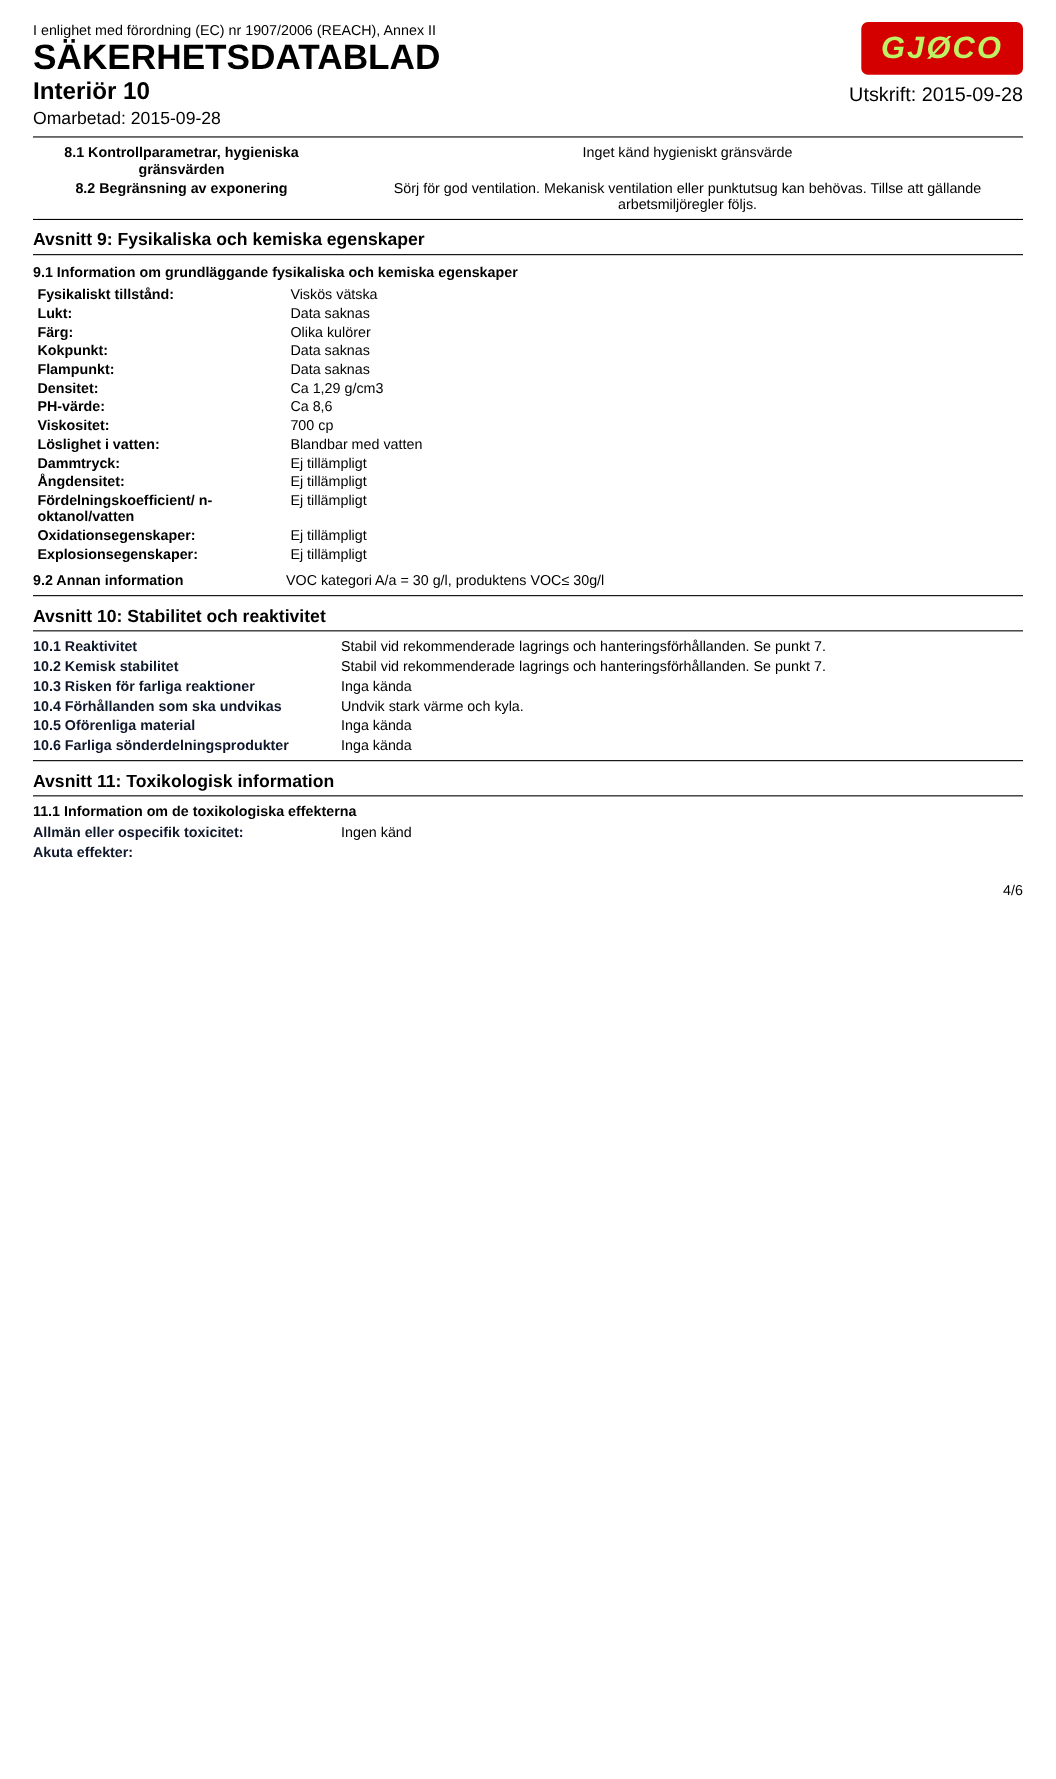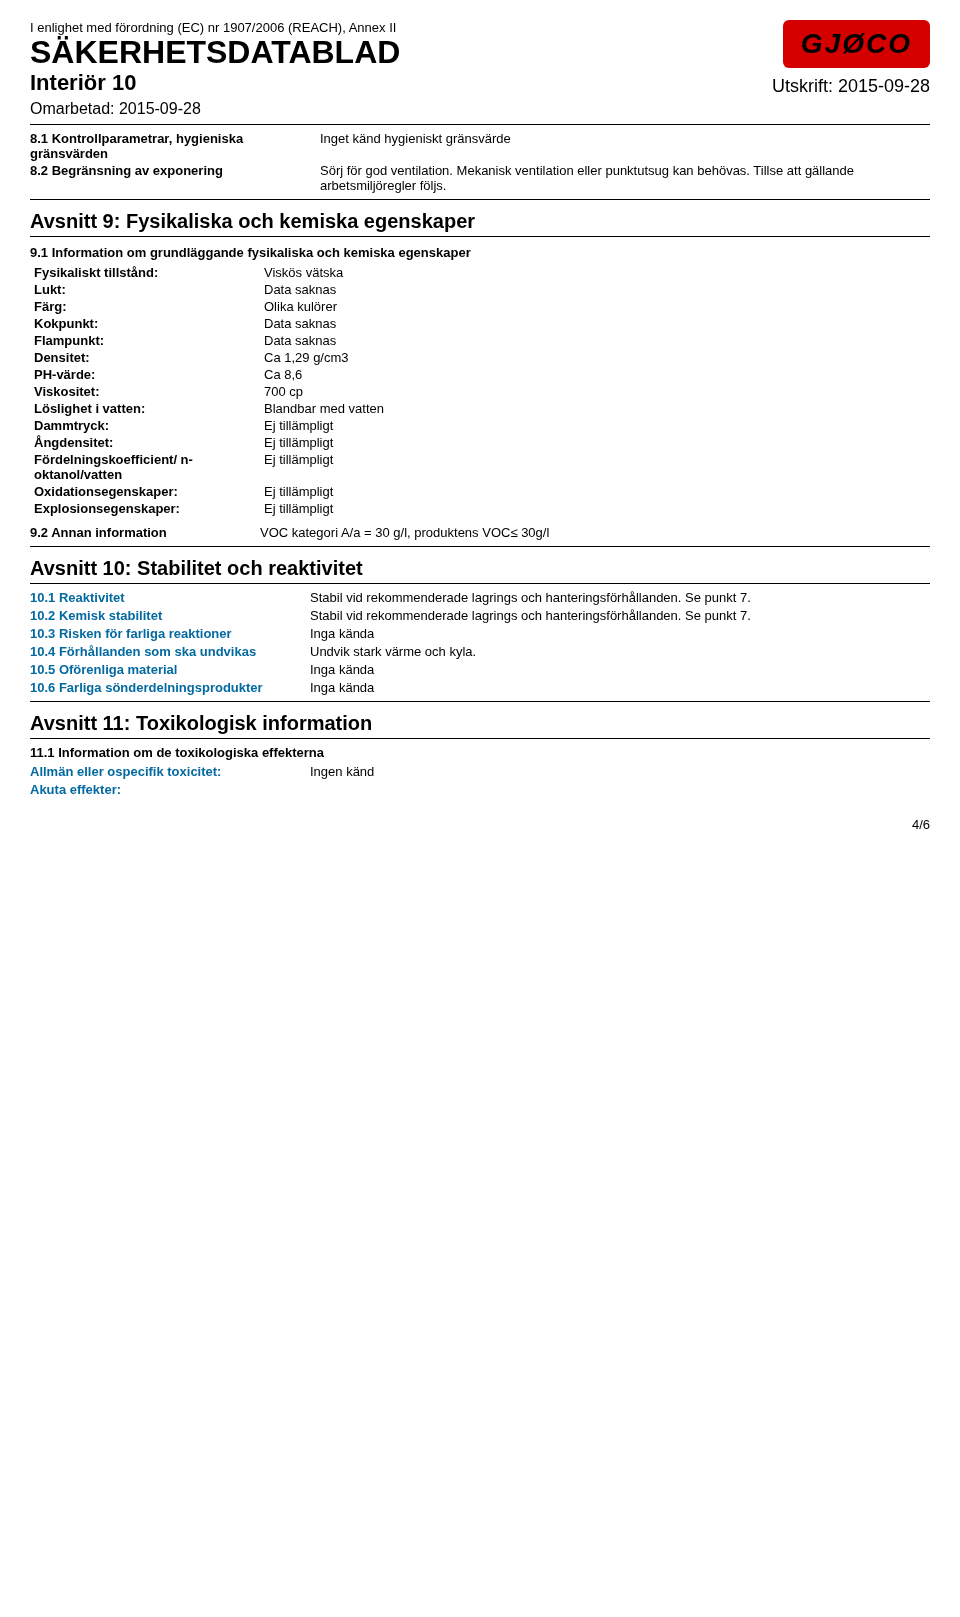--- a/index.html
+++ b/index.html
@@ -32,21 +32,21 @@
     .subtitle {
       font-size: 22px;
       font-weight: bold;
     }
     .date-line {
       font-size: 18px;
       color: #000;
     }
     .logo-gjoco {
       background: #d40000;
-      color: #000000;
+      color: #bef264;
       font-size: 28px;
       font-weight: bold;
       font-style: italic;
       padding: 8px 18px;
       border-radius: 6px;
       letter-spacing: 2px;
     }
     .header-dates {
       display: flex;
       justify-content: space-between;
@@ -56,26 +56,27 @@
     hr.divider {
       border: none;
       border-top: 1.5px solid #000;
       margin: 6px 0;
     }
     .two-col {
       display: grid;
       grid-template-columns: 270px 1fr;
       gap: 2px 20px;
       margin-bottom: 4px;
+      text-align: center;
     }
     .two-col .label {
       font-weight: bold;
     }
     .section-heading {
-      font-size: 20px;
+      font-size: 16px;
       font-weight: bold;
       margin: 10px 0 6px 0;
       border-bottom: 1.5px solid #000;
       padding-bottom: 3px;
     }
     .subsection-heading {
       font-size: 13px;
       font-weight: bold;
       margin: 8px 0 4px 0;
       color: #000;
@@ -110,21 +111,21 @@
       font-size: 13px;
     }
     .section-10-item {
       display: grid;
       grid-template-columns: 270px 1fr;
       gap: 2px 10px;
       margin-bottom: 3px;
     }
     .section-10-item .s10-label {
       font-weight: bold;
-      color: #0369a1;
+      color: #0f172a;
       font-size: 13px;
     }
     .section-10-item .s10-value {
       font-size: 13px;
     }
     .section-11-sub {
       font-size: 13px;
       font-weight: bold;
       color: #000;
       margin: 6px 0 4px 0;

